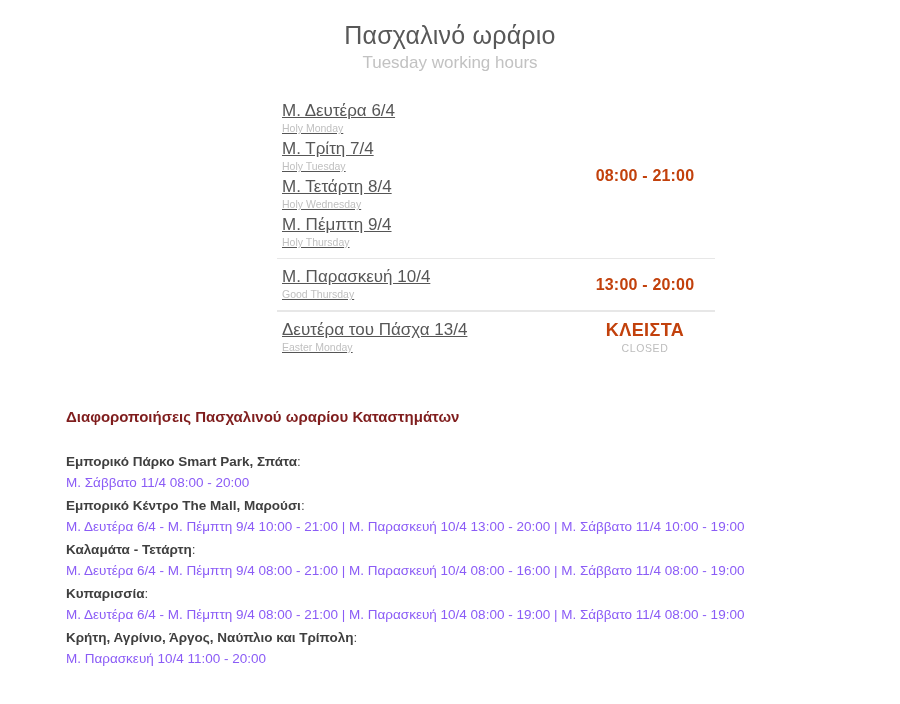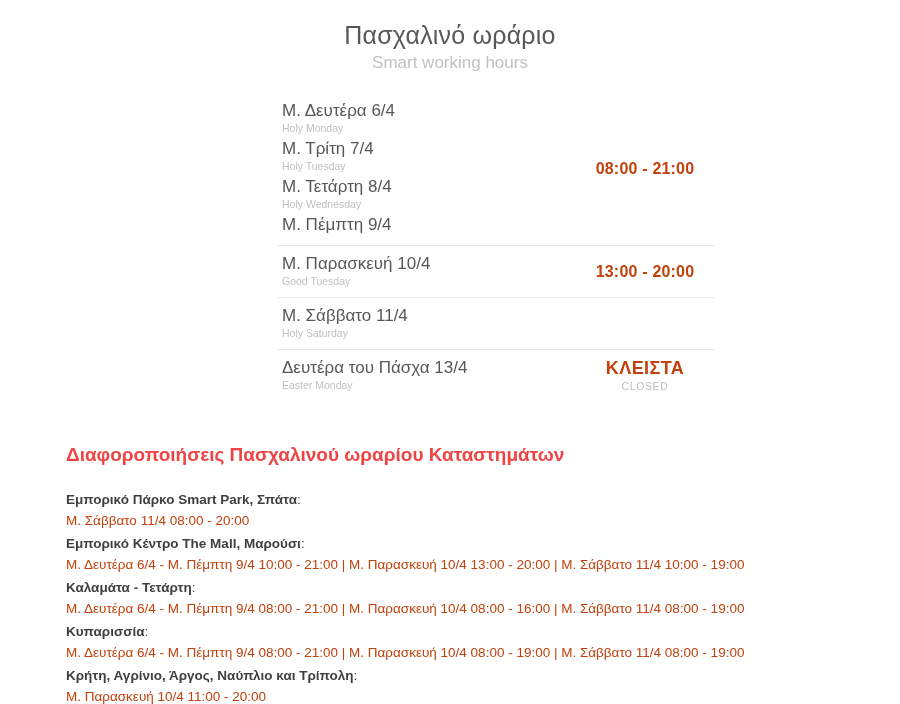--- a/index.html
+++ b/index.html
@@ -51,20 +51,21 @@
     border-bottom: none;
     justify-content: space-between;
   }
   .sched-days {
     flex: 0 0 300px;
     padding: 7px 0 9px 5px;
     box-sizing: border-box;
   }
   .day {
     margin-bottom: 3px;
+    text-decoration: underline;
   }
   .day:last-child { margin-bottom: 0; }
   .day-el {
     font-size: 17px;
     color: #575757;
     line-height: 22px;
     white-space: nowrap;
   }
   .day-en {
     font-size: 10.5px;
@@ -102,97 +103,92 @@
 
   
   .notes {
     margin: 0;
     padding: 45px 0 0 66px;
     font-size: 13.5px;
     color: #4d4d4d;
   }
   .notes-title {
     font-weight: bold;
-    font-size: 19px;
-    color: #ef4444;
+    font-size: 15px;
+    color: #7f1d1d;
     line-height: 18px;
   }
   .notes-list {
     margin-top: 25px;
   }
   .note-block {
     margin-bottom: 1px;
   }
   .note-head {
     font-weight: bold;
     color: #3f3f3f;
     font-size: 13.5px;
     line-height: 21px;
   }
   .note-head .colon {
     font-weight: normal;
     color: #4d4d4d;
   }
   .note-body {
     font-weight: normal;
-    color: #c2410c;
+    color: #8b5cf6;
     font-size: 13.5px;
     line-height: 22px;
     white-space: nowrap;
   }
 </style>
 </head>
 <body>
 
 <div class="header">
   <div class="header-title">Πασχαλινό ωράριο</div>
-  <div class="header-subtitle">Smart working hours</div>
+  <div class="header-subtitle">Tuesday working hours</div>
 </div>
 
 <div class="schedule" id="schedule-root">
     <div class="sched-group">
       <div class="sched-days">
         <div class="day">
           <div class="day-el">Μ. Δευτέρα 6/4</div>
           <div class="day-en">Holy Monday</div>
         </div>
         <div class="day">
           <div class="day-el">Μ. Τρίτη 7/4</div>
           <div class="day-en">Holy Tuesday</div>
         </div>
         <div class="day">
           <div class="day-el">Μ. Τετάρτη 8/4</div>
           <div class="day-en">Holy Wednesday</div>
         </div>
         <div class="day">
           <div class="day-el">Μ. Πέμπτη 9/4</div>
+          <div class="day-en">Holy Thursday</div>
         </div>
       </div>
       <div class="sched-hours">
         <div class="hours-main">08:00 - 21:00</div>
       </div>
     </div>
     <div class="sched-group">
       <div class="sched-days">
         <div class="day">
           <div class="day-el">Μ. Παρασκευή 10/4</div>
-          <div class="day-en">Good Tuesday</div>
+          <div class="day-en">Good Thursday</div>
         </div>
       </div>
       <div class="sched-hours">
         <div class="hours-main">13:00 - 20:00</div>
       </div>
     </div>
     <div class="sched-group">
-      <div class="sched-days">
-        <div class="day">
-          <div class="day-el">Μ. Σάββατο 11/4</div>
-          <div class="day-en">Holy Saturday</div>
-        </div>
-      </div>
     </div>
     <div class="sched-group last">
       <div class="sched-days">
         <div class="day">
           <div class="day-el">Δευτέρα του Πάσχα 13/4</div>
           <div class="day-en">Easter Monday</div>
         </div>
       </div>
       <div class="sched-hours">
         <div class="hours-main closed">ΚΛΕΙΣΤΑ</div>

